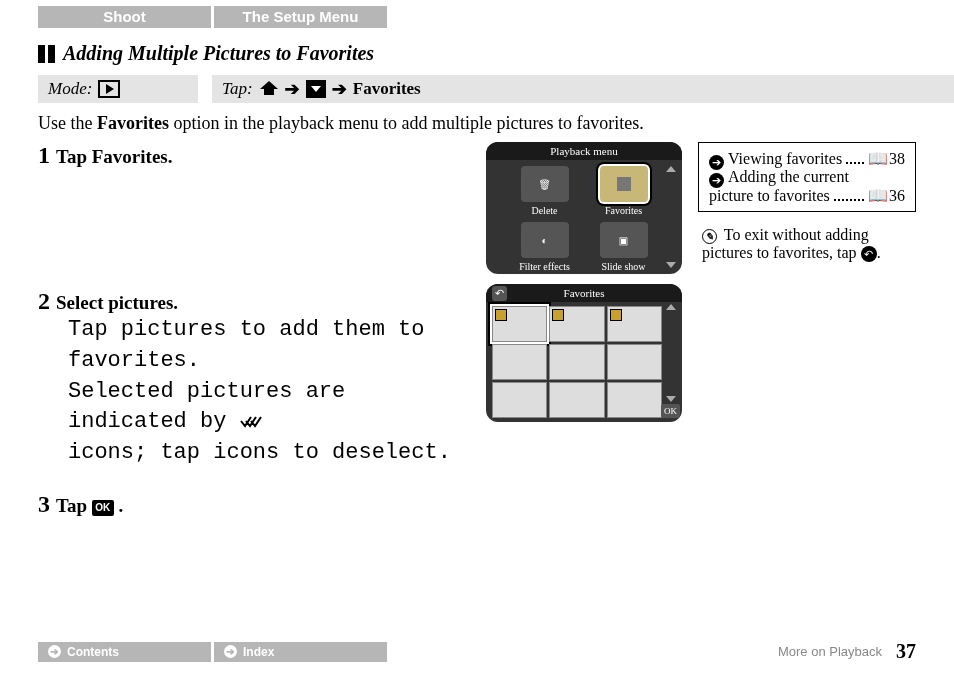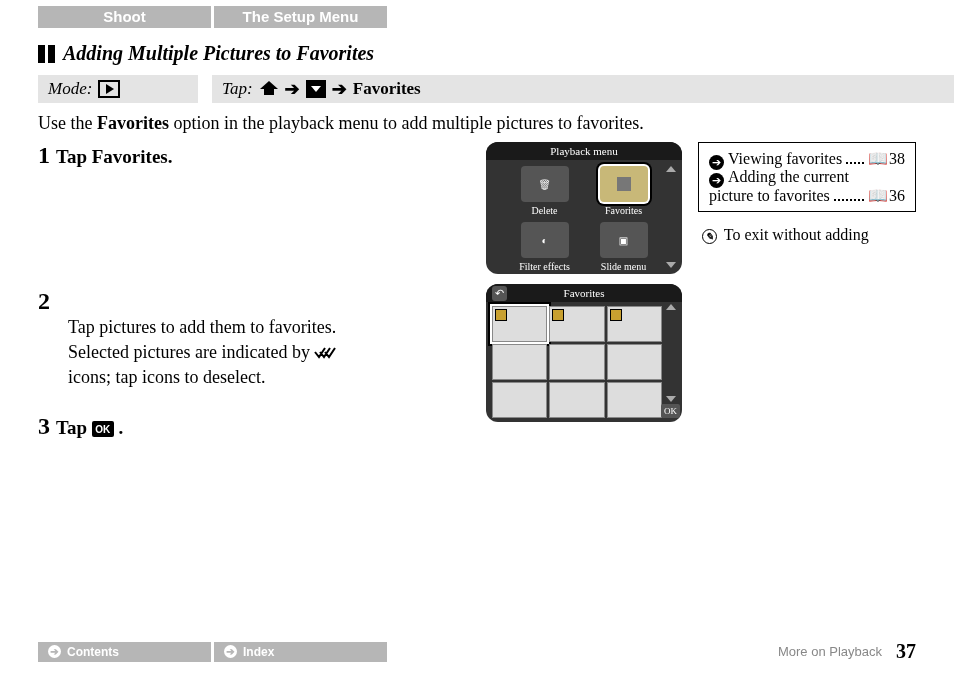--- a/index.html
+++ b/index.html
@@ -142,22 +142,23 @@
   .step-num {
     font-size: 24px;
     font-weight: bold;
   }
   .step-title {
     font-size: 19px;
     font-weight: bold;
   }
   .step-body {
     padding-left: 30px;
-    font-size: 18px;
+    font-size: 22px;
     line-height: 1.4;
+    font-family: Liberation Mono, monospace;
   }
   .ok-badge {
     display: inline-flex;
     width: 22px; height: 16px;
     background: #000;
     color: #fff;
     font-size: 10px;
     font-family: Arial, sans-serif;
     font-weight: bold;
     align-items: center;
@@ -423,20 +424,21 @@
         <span class="step-num">1</span>
         <span class="step-title">
           <span style="font-weight:bold">Tap </span><span>Favorites.</span>
         </span>
       </div>
     </div>
 
     <div class="step">
       <div class="step-head">
         <span class="step-num">2</span>
+        <span class="step-title">Select pictures.</span>
       </div>
       <div class="step-body">
         <div>Tap pictures to add them to favorites.</div>
         <div>
           <span>Selected pictures are indicated by </span>
           <svg width="22" height="14" viewBox="0 0 22 14" style="vertical-align:-2px">
               <path d="M1 6 L5 11 L11 2 M6 6 L10 11 L16 2 M11 6 L15 11 L21 2" stroke="#000" stroke-width="2" fill="none"></path>
             </svg>
         </div>
         <div>icons; tap icons to deselect.</div>
@@ -468,21 +470,21 @@
               <span class="fav-star"></span>
             </div>
           <div>Favorites</div>
         </div>
         <div class="menu-item">
           <div class="menu-icon">◐</div>
           <div>Filter effects</div>
         </div>
         <div class="menu-item">
           <div class="menu-icon">▣</div>
-          <div>Slide menu</div>
+          <div>Slide show</div>
         </div>
       </div>
       <div class="screen-arrows">
         <span class="tri-up"></span>
         <span class="tri-down"></span>
       </div>
     </div>
 
     <div class="screen screen2">
       <div class="screen2-top">
@@ -529,20 +531,23 @@
           <span>36</span>
         </div>
       </div>
     </div>
 
     <div class="note-box">
       <div>
         <span class="note-icon">✎</span>
         <span>To exit without adding</span>
       </div>
+      <div>
+        <span>pictures to favorites, tap </span><span class="back-icon">↶</span><span>.</span>
+      </div>
     </div>
   </div>
 </div>
 
 <div class="footer">
   <div class="footer-btn">
     <span class="footer-arrow">➔</span>
     <span>Contents</span>
   </div>
   <div class="footer-btn">

